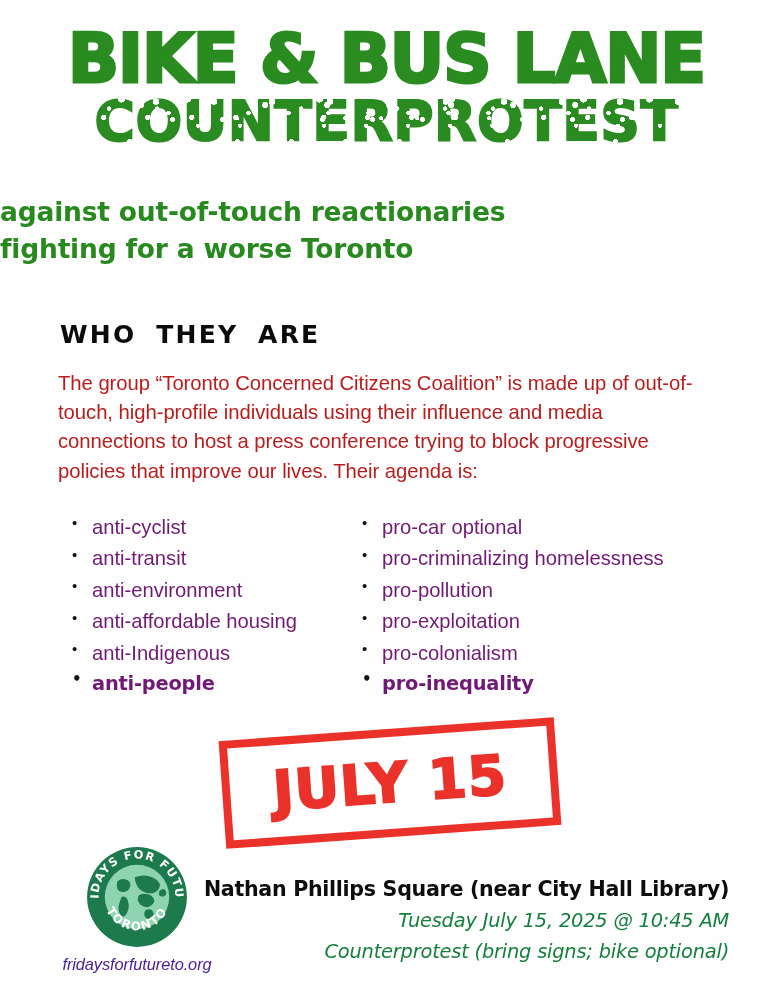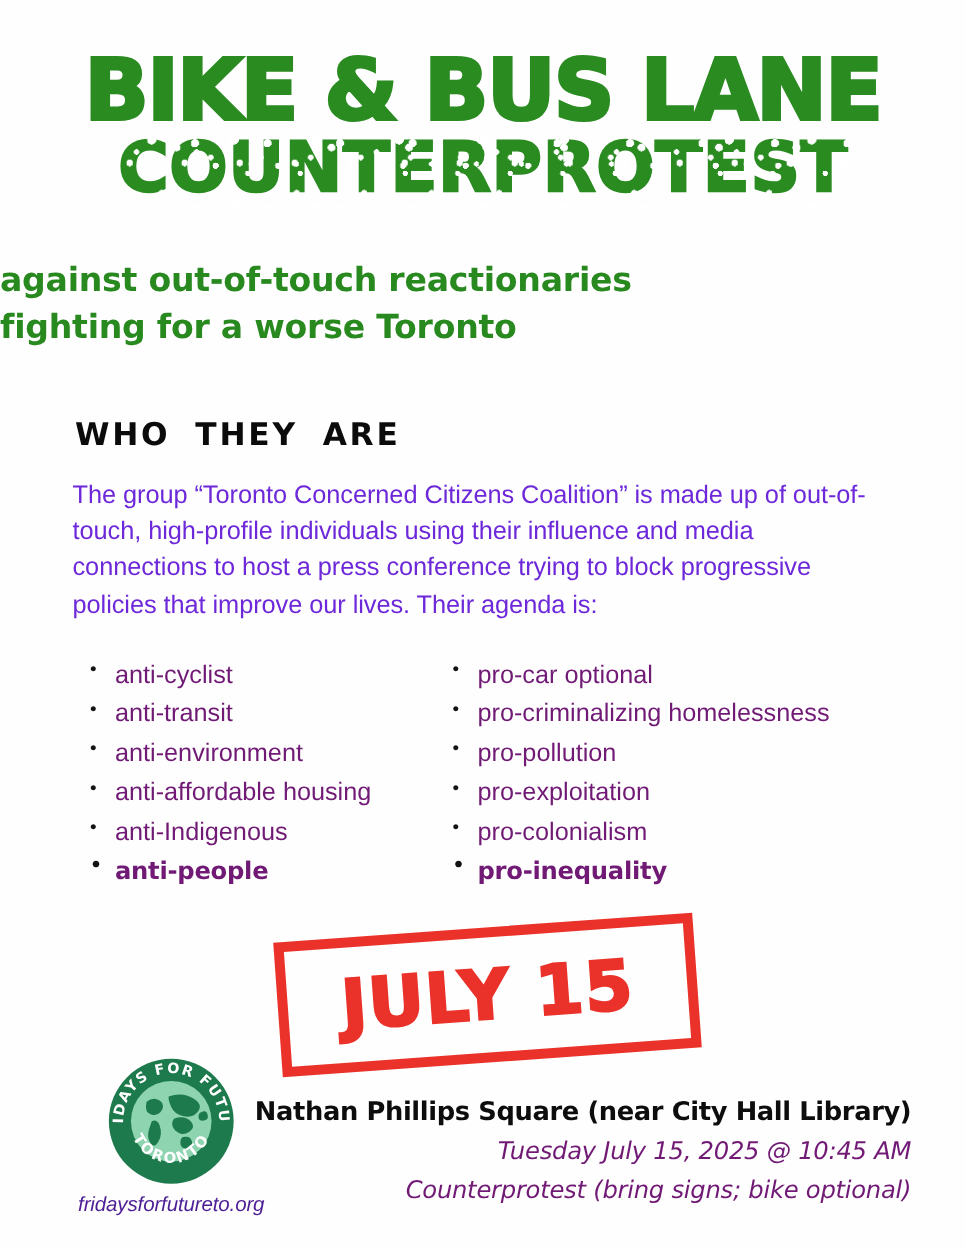--- a/index.html
+++ b/index.html
@@ -16,21 +16,21 @@
   .poster {
     position: relative;
     width: 773px;
     height: 1000px;
     background: #fefefe;
     overflow: hidden;
   }
 
   
   .title-block {
-    padding-top: 40px;
+    padding-top: 27px;
     text-align: center;
   }
 
   .title-line-1 {
     font-family: "DejaVu Sans", sans-serif;
     font-weight: bold;
     font-size: 67px;
     line-height: 0.98;
     letter-spacing: -1px;
     color: #2a8b21;
@@ -100,21 +100,21 @@
     word-spacing: 9px;
     color: #0b0b0b;
     text-transform: uppercase;
   }
 
   
   .body-copy {
     margin: 20px 60px 0 58px;
     font-size: 20.3px;
     line-height: 1.44;
-    color: #6d28d9;
+    color: #b91c1c;
     letter-spacing: -0.05px;
   }
 
   
   .agenda {
     display: flex;
     margin: 26px 0 0 0;
     padding: 0 34px 0 72px;
   }
 
@@ -231,21 +231,21 @@
     color: #0d0d0d;
     letter-spacing: -0.3px;
     line-height: 1.36;
   }
 
   .event-when,
   .event-note {
     font-family: "DejaVu Sans", sans-serif;
     font-style: italic;
     font-size: 19.4px;
-    color: #701a75;
+    color: #15803d;
     letter-spacing: -0.2px;
     line-height: 1.42;
     margin-top: 4px;
   }
 </style>
 </head>
 <body>
 
 <div class="poster">
 

